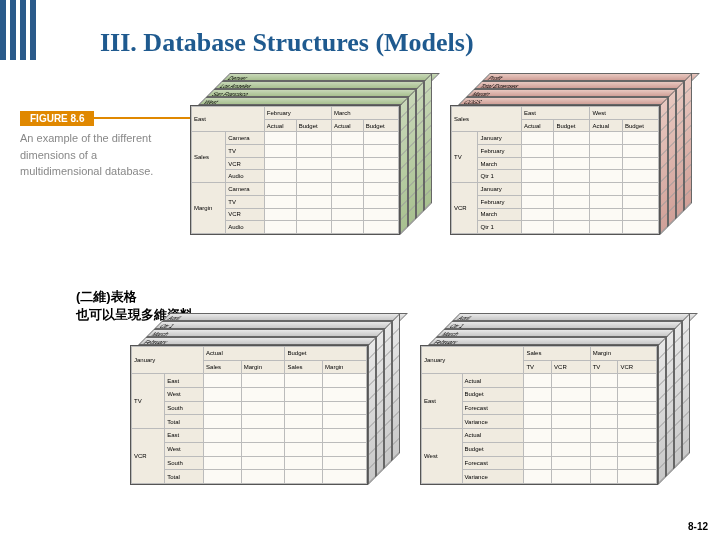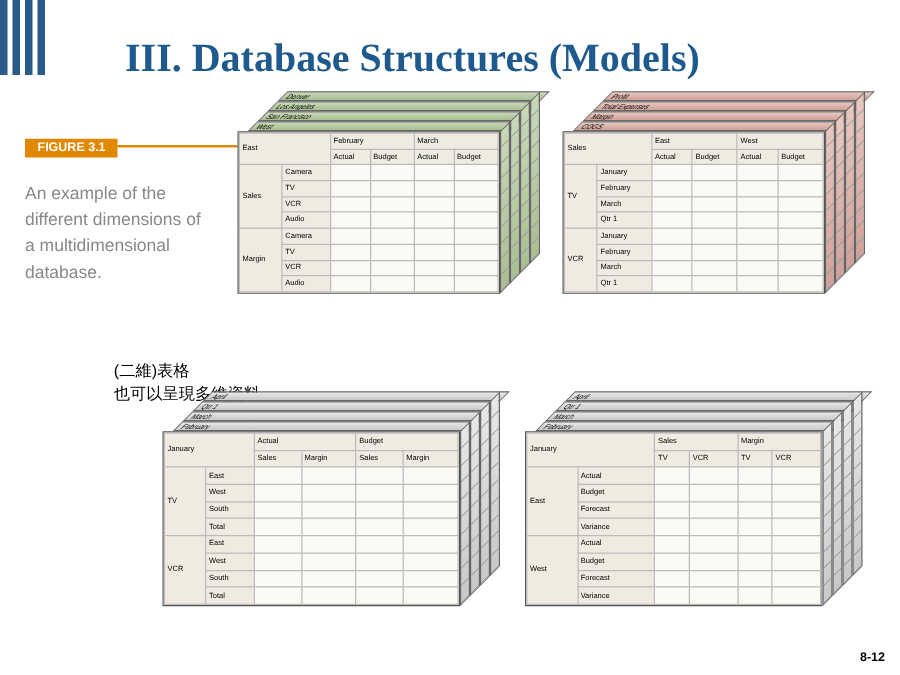--- a/index.html
+++ b/index.html
@@ -1,24 +1,24 @@
 <!DOCTYPE html>
 <html><head>
 <meta charset="utf-8">
 <style>
   * { box-sizing: border-box; margin: 0; padding: 0; }
   body { width: 720px; height: 540px; font-family: Arial, sans-serif; background: #fff; position: relative; }
   .left-stripes { position: absolute; left: 0; top: 0; height: 60px; display: flex; }
   .stripe { width: 6px; height: 60px; margin-right: 4px; background: #2a5a8a; }
-  .title { position: absolute; left: 100px; top: 28px; font-size: 32px; font-weight: bold; color: #1f5a8f; font-family: Georgia, serif; }
+  .title { position: absolute; left: 100px; top: 28px; font-size: 26px; font-weight: bold; color: #1f5a8f; font-family: Georgia, serif; }
   .figure-label { position: absolute; left: 20px; top: 108px; }
   .fig-num { display: inline-block; background: #e08800; color: #fff; padding: 2px 10px; font-weight: bold; font-size: 10px; }
   .fig-line { display: inline-block; width: 120px; height: 2px; background: #e08800; vertical-align: middle; }
-  .fig-desc { font-size: 14px; color: #888; margin-top: 18px; line-height: 1.5; max-width: 150px; }
-  .note { position: absolute; left: 91px; top: 288px; font-size: 13px; font-weight: normal; }
+  .fig-desc { font-size: 11px; color: #888; margin-top: 4px; line-height: 1.5; max-width: 150px; }
+  .note { position: absolute; left: 76px; top: 288px; font-size: 13px; font-weight: bold; }
   .page-num { position: absolute; right: 12px; bottom: 8px; font-size: 10px; font-weight: bold; }
 
   .cube { position: absolute; }
   .top-slab { position: absolute; border: 1px solid #666; transform: skewX(-45deg); transform-origin: bottom left; height: 8px; font-size: 5.5px; padding-left: 3px; line-height: 8px; overflow: hidden; }
   .side-slab { position: absolute; border: 1px solid #666; transform: skewY(-45deg); transform-origin: top left; width: 8px; }
   .shade-green { background: linear-gradient(#c8d8b8, #a8c090); }
   .shade-red { background: linear-gradient(#e8c8c0, #d0a098); }
   .shade-gray { background: linear-gradient(#e8e8e8, #c8c8c8); }
 
   
@@ -58,21 +58,21 @@
 <div class="left-stripes">
   <div class="stripe"></div>
     <div class="stripe"></div>
     <div class="stripe"></div>
     <div class="stripe"></div>
 </div>
 
 <div class="title">III. Database Structures (Models)</div>
 
 <div class="figure-label">
-  <span class="fig-num">FIGURE 3.1</span><span class="fig-line"></span>
+  <span class="fig-num">FIGURE 8.6</span><span class="fig-line"></span>
   <div class="fig-desc">An example of the different dimensions of a multidimensional database.</div>
 </div>
 
 <div class="note">
   <div>(二維)表格</div>
   <div>也可以呈現多維資料</div>
 </div>
 
 <div class="cube" id="cube1">
   <div class="top-stack" style="position:absolute;">

